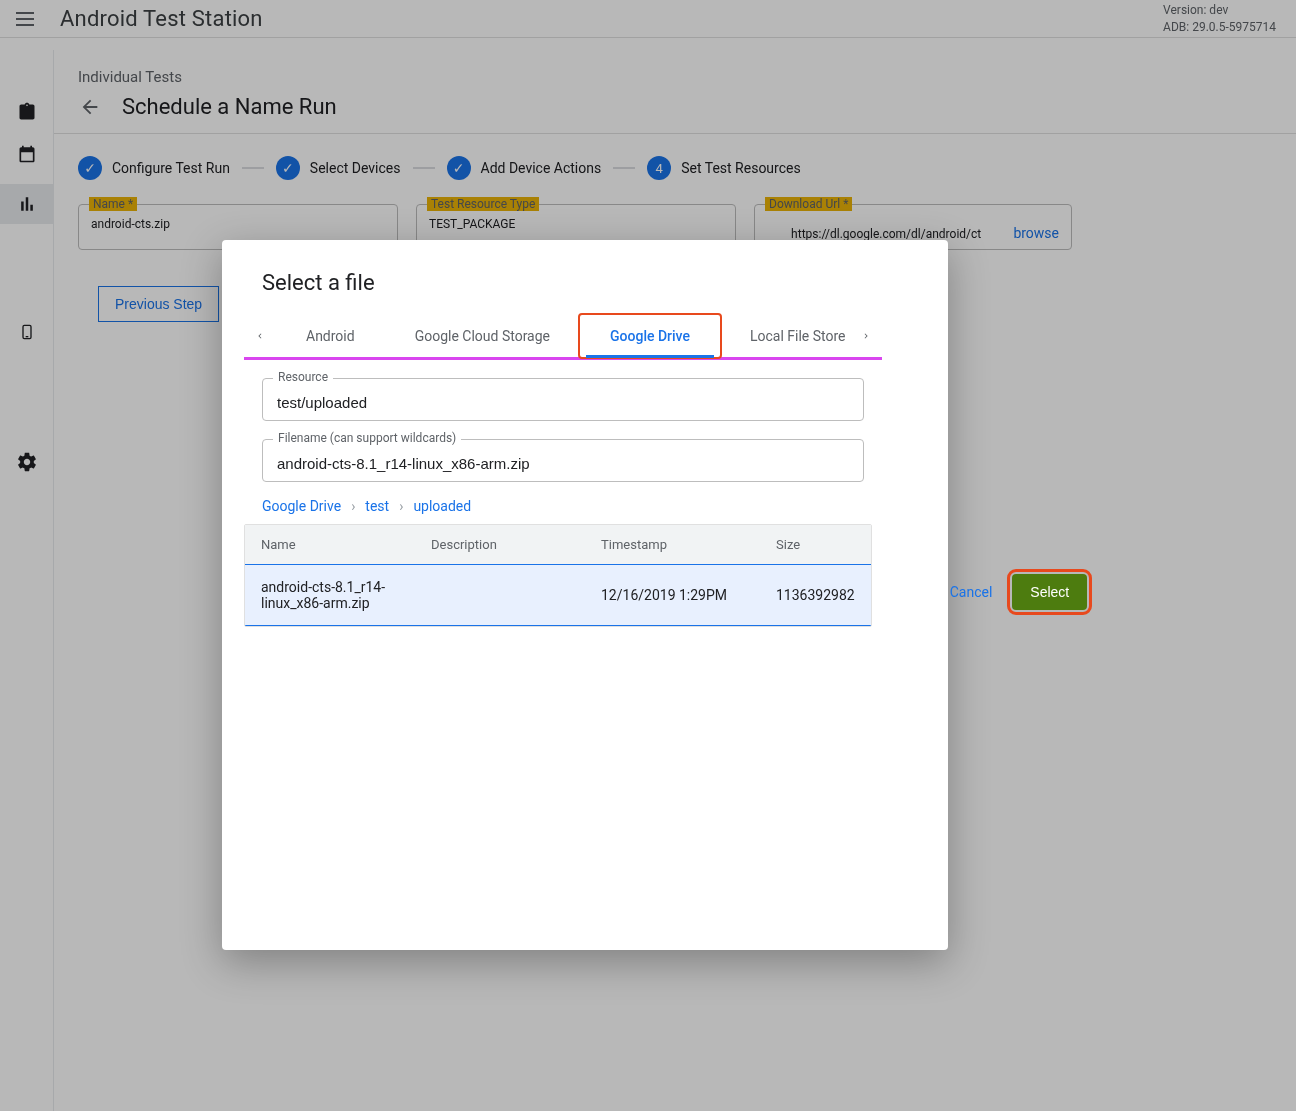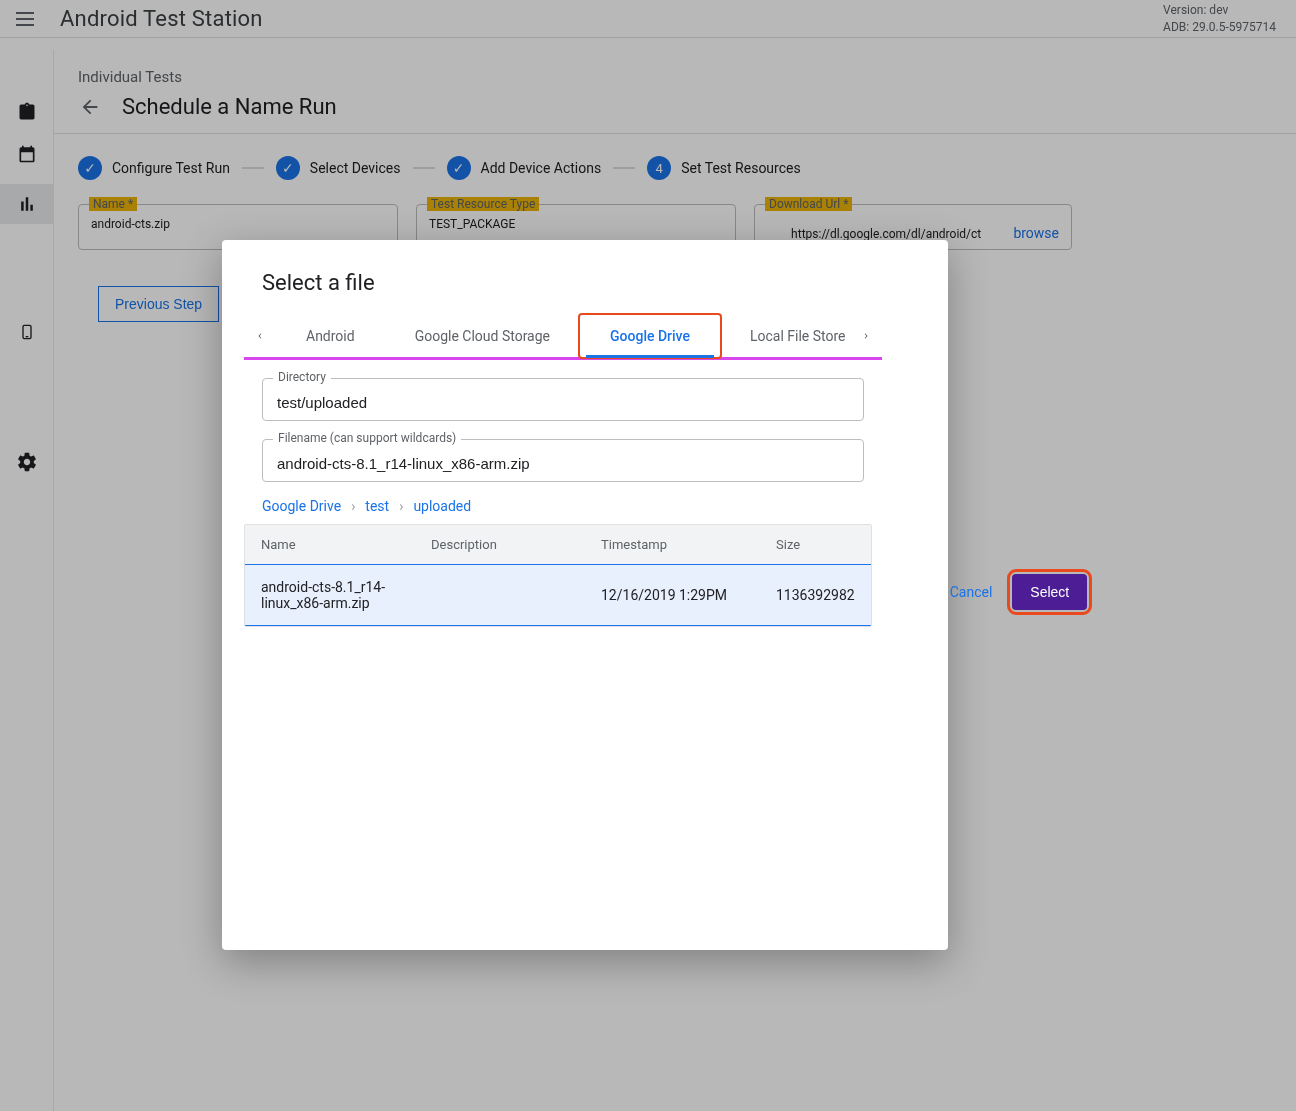--- a/index.html
+++ b/index.html
@@ -77,21 +77,21 @@
   .thead { display:flex; background:#f1f3f4; color:#5f6368; font-size:13px; padding:12px 16px;}
   .trow { display:flex; padding:14px 16px; font-size:14px; align-items:center;}
   .trow.selected { background:#e8f0fe; border-top:1px solid #1a73e8; border-bottom:1px solid #1a73e8;}
   .col-name { flex:0 0 170px; padding-right:10px;}
   .col-desc { flex:0 0 170px;}
   .col-time { flex:0 0 175px;}
   .col-size { flex:1;}
 
   .dialog-actions { padding:16px 40px 22px 40px; display:flex; align-items:center; gap:14px;}
   .link-btn { color:#1a73e8; font-size:14px; cursor:pointer; padding:8px 6px;}
-  .select-btn { background:#4c1d95; color:#fff; border:none; border-radius:4px; height:36px; padding:0 18px; font-size:14px; cursor:pointer;}
+  .select-btn { background:#4d7c0f; color:#fff; border:none; border-radius:4px; height:36px; padding:0 18px; font-size:14px; cursor:pointer;}
   .select-highlight { outline:3px solid #e8491d; outline-offset:2px; border-radius:4px; display:inline-flex;}
 
   
   svg { display:block; }
 </style>
 </head>
 <body>
 
 <div class="appbar">
   <div class="hamburger">
@@ -212,21 +212,21 @@
         <div class="tab">Local File Store</div>
       </div>
       <div class="tabs-scroll-chev">
         <svg width="10" height="16" viewBox="0 0 24 24" fill="#5f6368">
             <path d="M8.59 16.59 10 18l6-6-6-6-1.41 1.41L13.17 12z"></path>
           </svg>
       </div>
     </div>
 
     <div class="d-field">
-      <div class="d-field-label">Directory</div>
+      <div class="d-field-label">Resource</div>
       <input class="d-field-input" value="test/uploaded" style="">
     </div>
 
     <div class="d-field">
       <div class="d-field-label">Filename (can support wildcards)</div>
       <input class="d-field-input" value="android-cts-8.1_r14-linux_x86-arm.zip" style="">
     </div>
 
     <div class="crumbs">
       <a>Google Drive</a>

